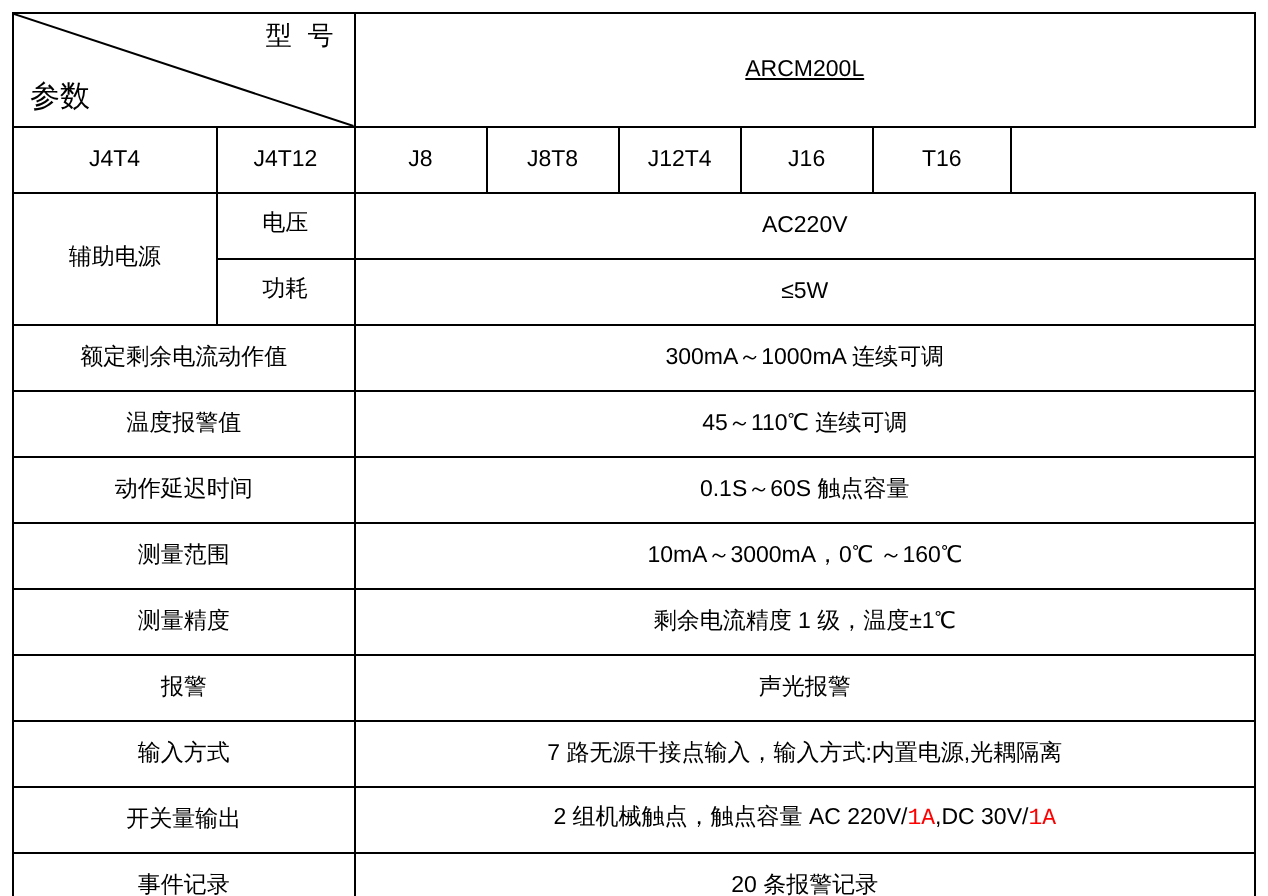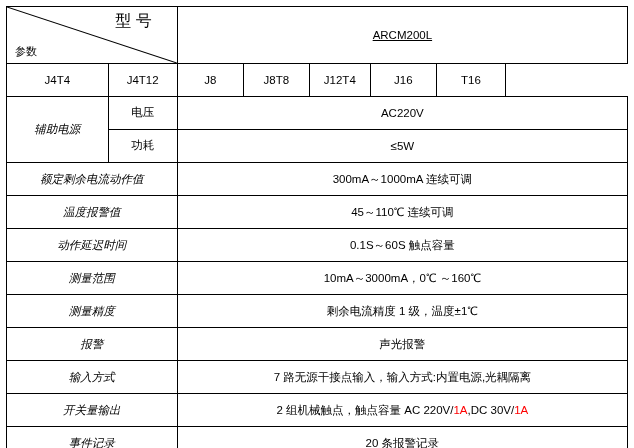--- a/index.html
+++ b/index.html
@@ -38,43 +38,44 @@
   .hdr-diag .diag-line {
     position: absolute;
     left: 0;
     top: 0;
     width: 100%;
     height: 100%;
     pointer-events: none;
   }
   .hdr-diag .lbl-model {
     position: absolute;
-    right: 25px;
+    right: 10px;
     top: 4px;
-    font-size: 16px;
+    font-size: 13px;
+    font-family: Liberation Mono, monospace;
   }
   .hdr-diag .lbl-param {
     position: absolute;
     left: 8px;
     bottom: 4px;
-    font-size: 11px;
+    font-size: 15px;
   }
   .model-name {
     font-size: 11.5px;
     text-decoration: underline;
   }
   .row-label {
     font-size: 11.5px;
-    font-style: italic;
   }
   .value-cell {
     font-size: 11.5px;
   }
   .red {
     color: #ff0000;
+    font-family: Liberation Mono, monospace;
   }
   .sub-label {
     font-size: 11.5px;
     font-family: Liberation Mono, monospace;
   }
 </style>
 </head>
 <body>
 
 <table id="spec-table">

